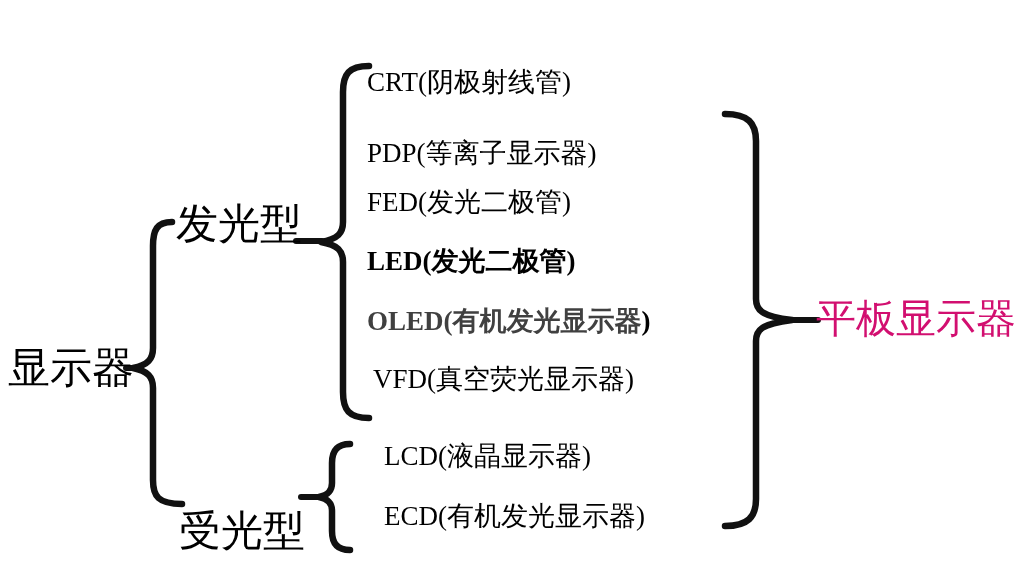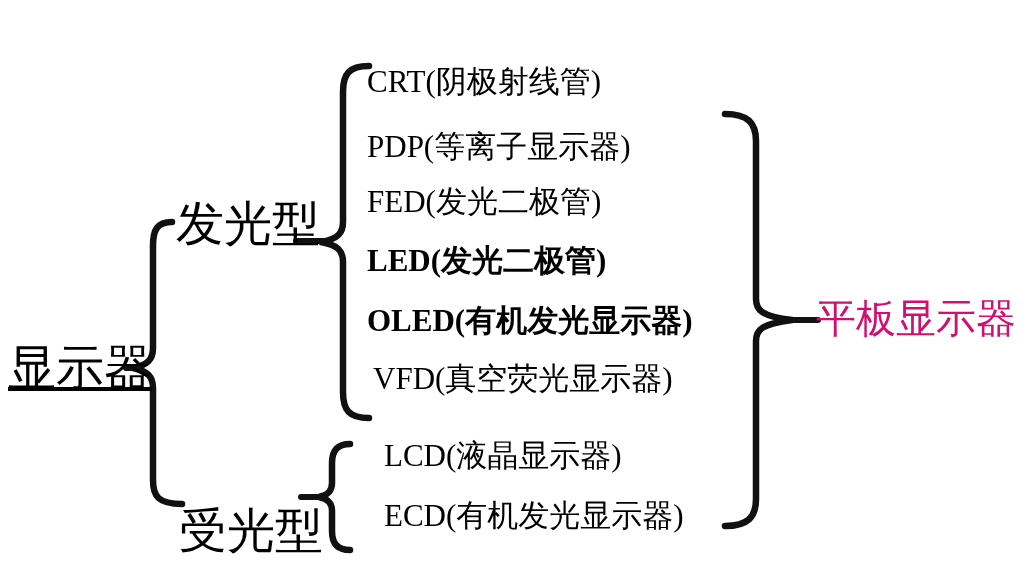--- a/index.html
+++ b/index.html
@@ -25,25 +25,25 @@
   }
   svg.overlay path {
     fill: none;
     stroke: #111111;
     stroke-width: 6.5;
     stroke-linecap: round;
     stroke-linejoin: round;
   }
   svg.overlay path.tick { stroke-width: 6; }
   .node-label {
-    font-size: 48px;
+    font-size: 42px;
     line-height: 44px;
   }
   .item-row {
-    font-size: 31px;
+    font-size: 27px;
     line-height: 40px;
     height: 40px;
   }
   .oled-main { font-weight: bold; }
   .oled-suffix { font-weight: bold; color: #000000; }
   .flat-panel { font-size: 40px; line-height: 44px; }
 </style>
 </head>
 <body>
 
@@ -58,31 +58,31 @@
     <path d="M 350,444 C 337,444 332,451 332,463 L 332,483 C 332,491 328,495 319,497 C 328,499 332,503 332,511 L 332,531 C 332,543 337,550 350,550"></path>
 
     <path d="M 725,114 C 748,114 756,123 756,141 L 756,299 C 756,310 761,316 792,320 C 761,324 756,330 756,341 L 756,499 C 756,517 748,526 725,526"></path>
 
     <path class="tick" d="M 126,368 L 134,368"></path>
     <path class="tick" d="M 296,241 L 322,241"></path>
     <path class="tick" d="M 301,497 L 320,497"></path>
     <path class="tick" d="M 791,320 L 818,320"></path>
   </svg>
 
-  <div class="abs node-label" style="left:8px; top:346px;text-decoration:underline;">显示器</div>
+  <div class="abs node-label" style="left:8px; top:346px;">显示器</div>
 
   <div class="abs node-label" style="left:176px; top:202px;">发光型</div>
   <div class="abs node-label" style="left:179px; top:475px;margin-top:34px;">受光型</div>
 
   <div class="abs item-row" style="left:367px; top:62px;">CRT(阴极射线管)</div>
-  <div class="abs item-row" style="left:367px; top:127px;">PDP(等离子显示器)</div>
+  <div class="abs item-row" style="left:367px; top:133px;">PDP(等离子显示器)</div>
   <div class="abs item-row" style="left:367px; top:182px;">FED(发光二极管)</div>
   <div class="abs item-row" style="left:367px; top:241px;font-weight:bold;">LED(发光二极管)</div>
   <div class="abs item-row" style="left:367px; top:301px;">
-    <span class="oled-main" style="color: #000000;">OLED(有机发光显示器</span><span class="oled-suffix">)</span>
+    <span class="oled-main" style="color: #404040;">OLED(有机发光显示器</span><span class="oled-suffix">)</span>
   </div>
   <div class="abs item-row" style="left:373px; top:359px;">VFD(真空荧光显示器)</div>
 
   <div class="abs item-row" style="left:384px; top:436px;text-align:center;">LCD(液晶显示器)</div>
   <div class="abs item-row" style="left:384px; top:496px;">ECD(有机发光显示器)</div>
 
   <div class="abs flat-panel" style="left: 816px; top: 297px; color: rgb(210, 15, 112);">平板显示器</div>
 
 </div>
 

